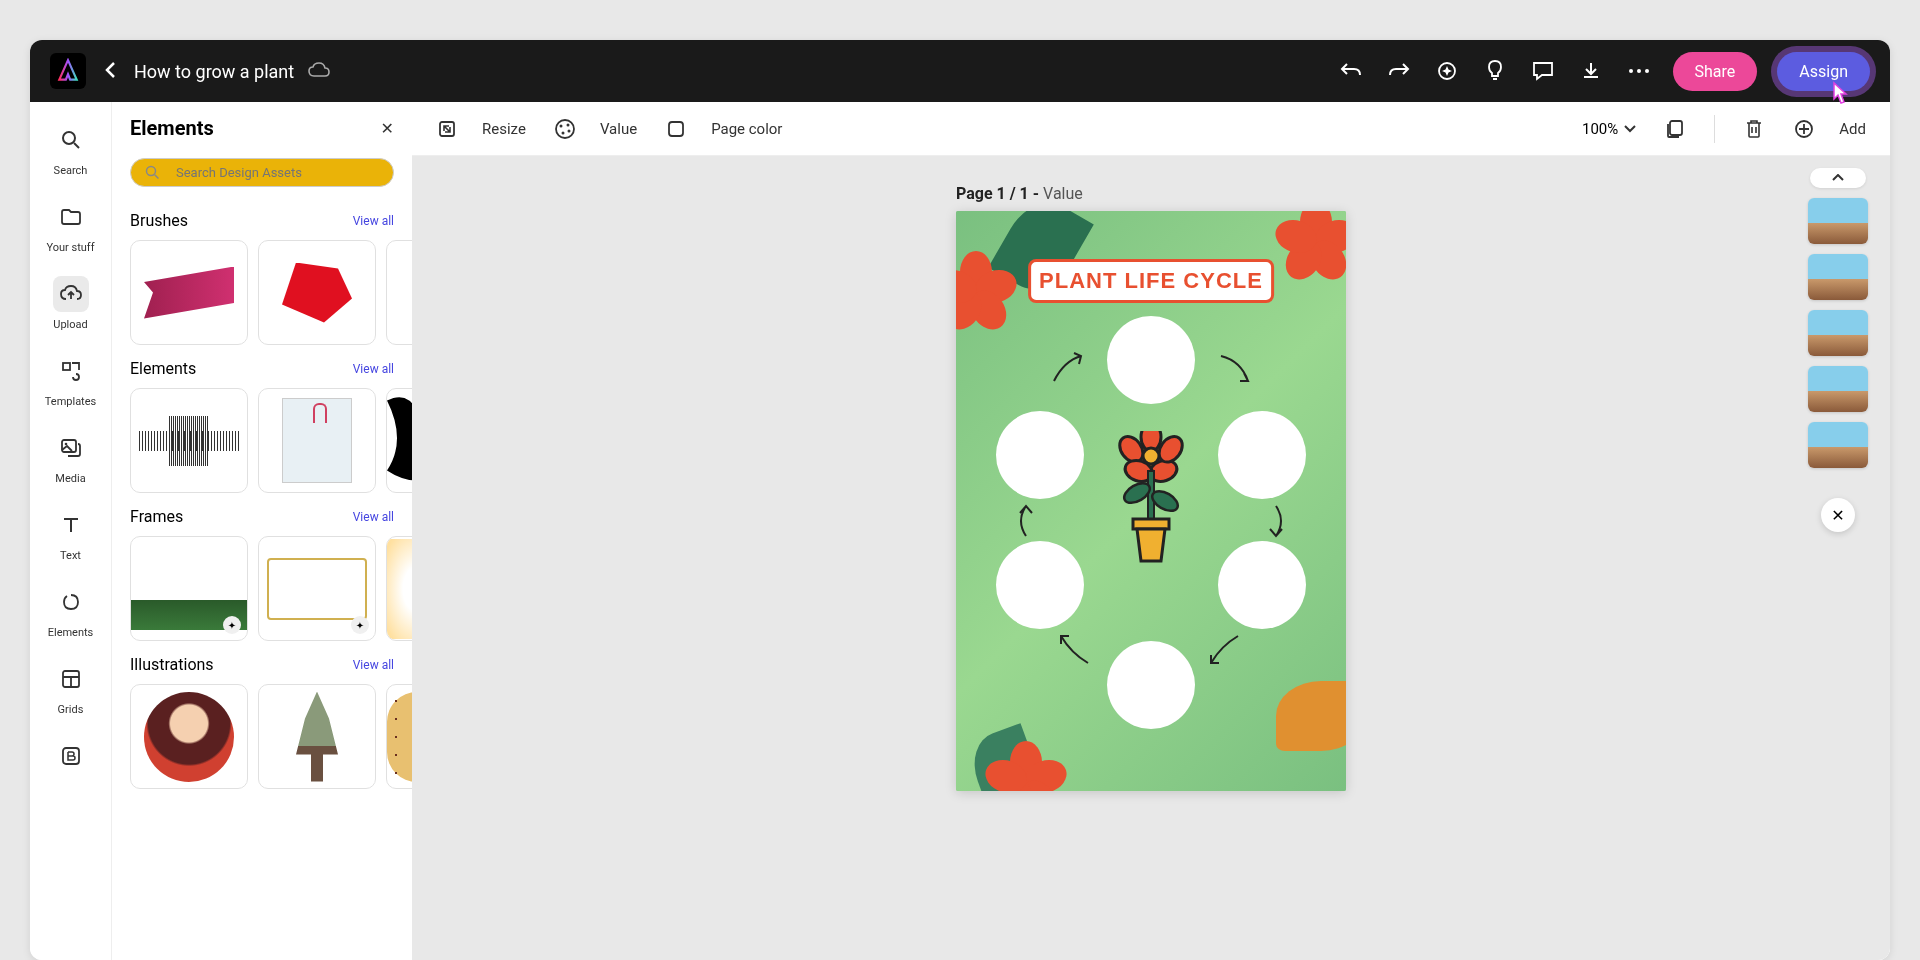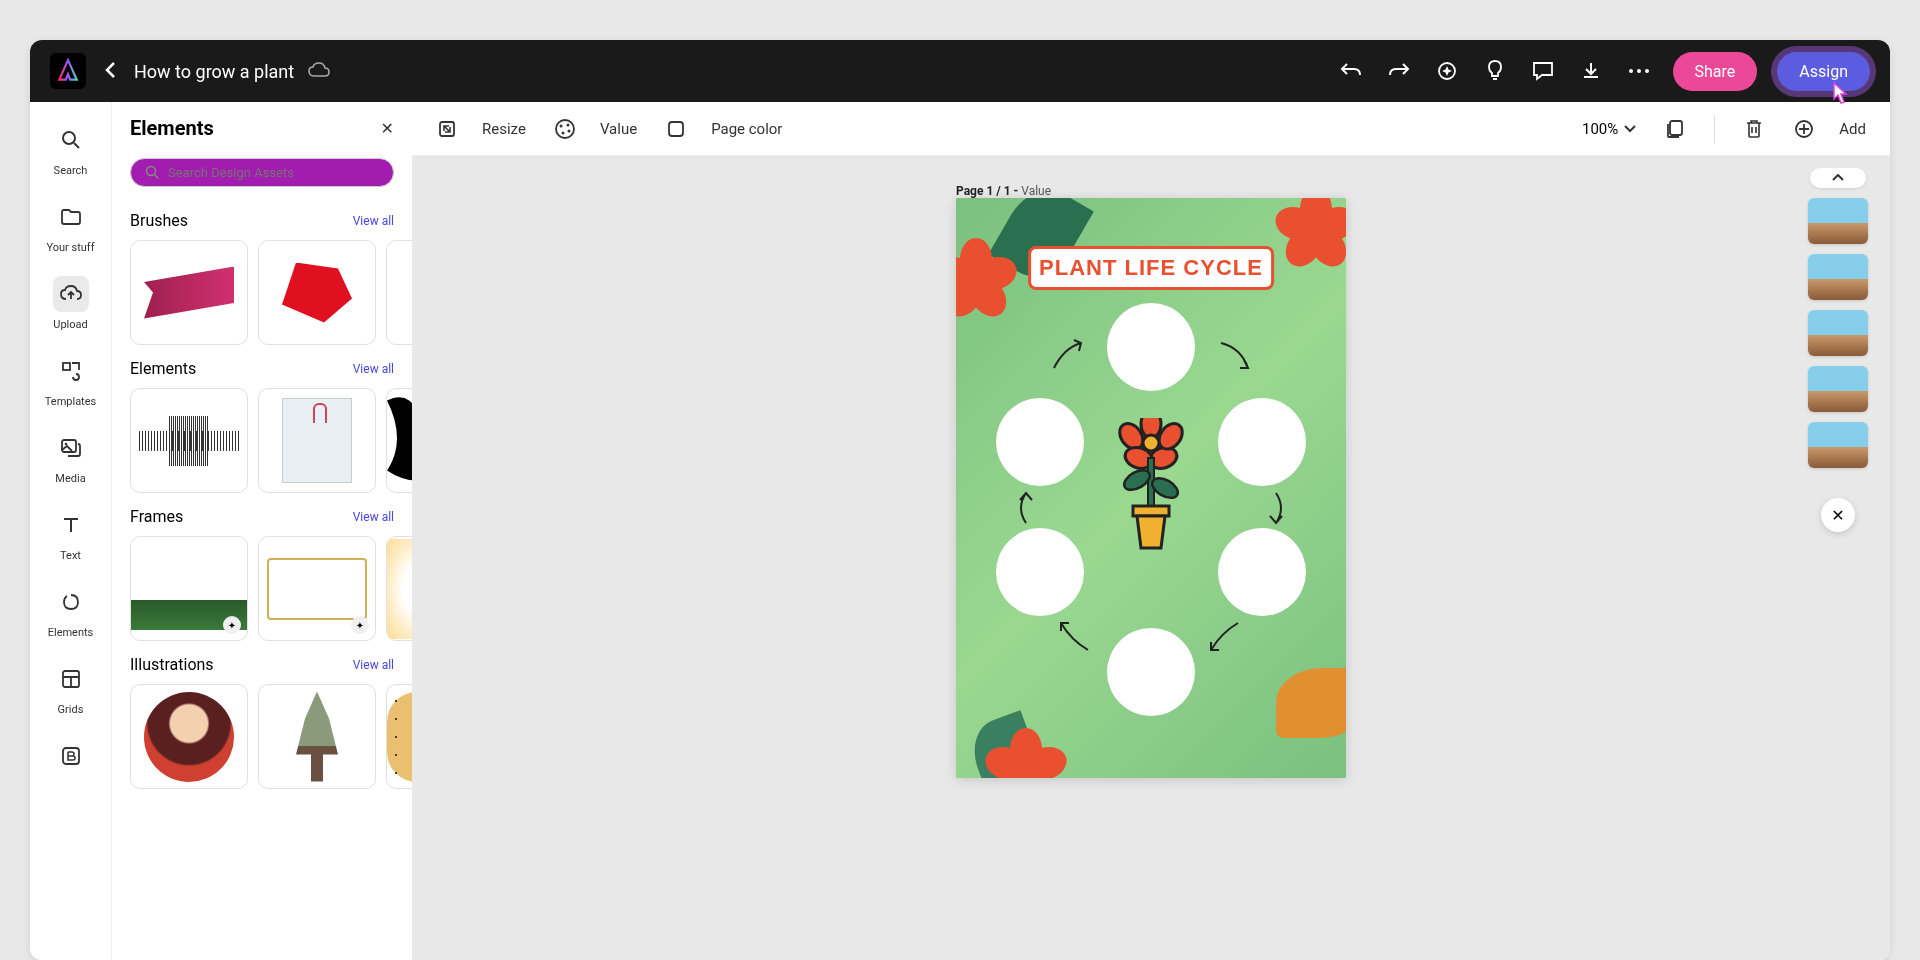--- a/index.html
+++ b/index.html
@@ -25,21 +25,21 @@
 .rail-label{font-size:11px;color:#333}
 .panel{width:300px;background:#fff;display:flex;flex-direction:column;overflow:hidden}
 .panel-header{display:flex;align-items:center;justify-content:space-between;padding:14px 18px 8px}
 .panel-title{font-size:20px;font-weight:700}
 .panel-close{font-size:16px;cursor:pointer;color:#333}
 .tabs{display:flex;gap:18px;padding:0 18px;border-bottom:1px solid #eee;align-items:center}
 .tab{padding:8px 0;font-size:13.5px;color:#777;cursor:pointer;white-space:nowrap}
 .tab.active{color:#000;font-weight:700;border-bottom:2px solid #000}
 .tab-chevron{margin-left:auto;font-size:14px;color:#555;cursor:pointer}
 .search-row{padding:10px 18px}
-.search-box{display:flex;align-items:center;gap:8px;border:1px solid #ccc;border-radius:18px;padding:6px 14px;background:#a21caf}
+.search-box{display:flex;align-items:center;gap:16px;border:1px solid #ccc;border-radius:18px;padding:6px 14px;background:#eab308}
 .search-box input{border:none;outline:none;font-size:13px;flex:1;background:transparent}
 .panel-scroll{flex:1;overflow-y:auto;padding:0 18px 18px}
 .section-head{display:flex;justify-content:space-between;align-items:center;margin:14px 0 10px}
 .section-title{font-size:16px;font-weight:400}
 .view-all{font-size:12px;color:#4646e0;cursor:pointer}
 .thumb-row{display:flex;gap:10px}
 .thumb{width:118px;height:105px;border:1px solid #e0e0e0;border-radius:10px;background:#fff;flex-shrink:0;display:flex;align-items:center;justify-content:center;overflow:hidden;position:relative}
 .thumb.partial{width:58px;border-radius:10px 0 0 10px}
 .brush1{width:90px;height:52px;background:linear-gradient(90deg,#a02050,#d03070);clip-path:polygon(0 30%,100% 0,100% 70%,0 100%,10% 50%)}
 .brush2{width:70px;height:60px;background:#e01020;clip-path:polygon(20% 0,80% 10%,100% 60%,60% 100%,0 70%)}
@@ -60,21 +60,21 @@
 .center{flex:1;display:flex;flex-direction:column;background:#fff;overflow:hidden}
 .toolbar{height:54px;border-bottom:1px solid #eee;display:flex;align-items:center;padding:0 24px;gap:28px}
 .tool-btn{display:flex;align-items:center;gap:24px;cursor:pointer;font-size:15px;color:#333}
 .tool-icon{width:22px;height:22px;display:flex;align-items:center;justify-content:center}
 .toolbar-spacer{flex:1}
 .zoom{display:flex;align-items:center;gap:6px;font-size:15px;cursor:pointer}
 .tb-icon{width:22px;height:22px;cursor:pointer;display:flex;align-items:center;justify-content:center;color:#333}
 .tb-divider{width:1px;height:28px;background:#ddd}
 .canvas{flex:1;background:#e8e8e8;position:relative;display:flex;justify-content:center;padding-top:28px;overflow:hidden}
 .page-wrap{display:flex;flex-direction:column;align-items:flex-start}
-.page-label{font-size:12px;color:#555;margin-bottom:0}
+.page-label{font-size:16px;color:#555;margin-bottom:8px}
 .page-label b{color:#222;font-weight:700}
 .artboard{width:390px;height:580px;background:#8ac98a;border-radius:2px;box-shadow:0 2px 12px rgba(0,0,0,.15);position:relative;overflow:hidden}
 .art-bg{position:absolute;inset:0;background:linear-gradient(135deg,#7ac080 0%,#9ad890 50%,#7ac080 100%)}
 .leaf{position:absolute;background:#2a7050;border-radius:50% 0}
 .leaf.l1{width:70px;height:90px;top:-10px;left:50px;transform:rotate(30deg)}
 .leaf.l2{width:60px;height:80px;bottom:-20px;left:20px;transform:rotate(-20deg);background:#3a8060}
 .leaf.l3{width:90px;height:70px;bottom:40px;right:-20px;background:#e09030;border-radius:50% 10%}
 .flower-corner{position:absolute;width:80px;height:80px}
 .flower-corner.tl{top:40px;left:-20px}
 .flower-corner.tr{top:-10px;right:-10px}

